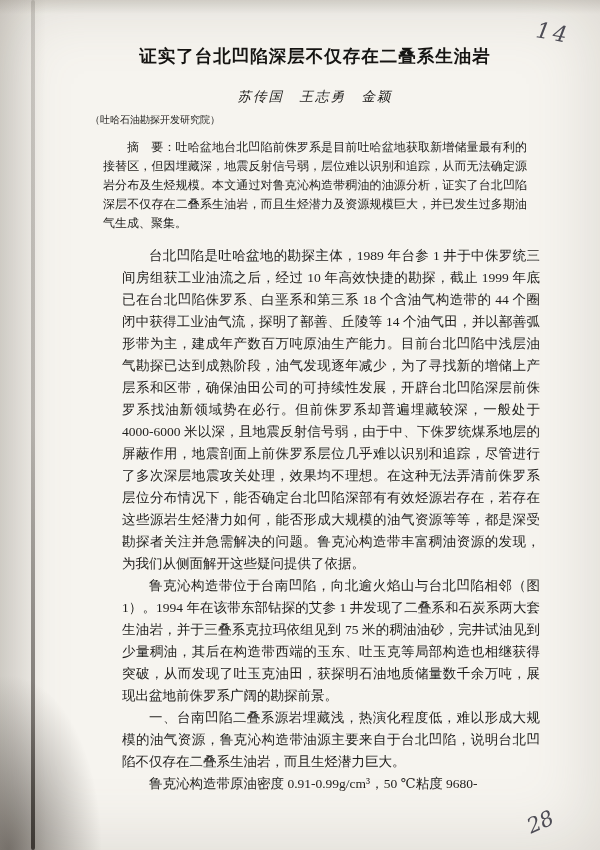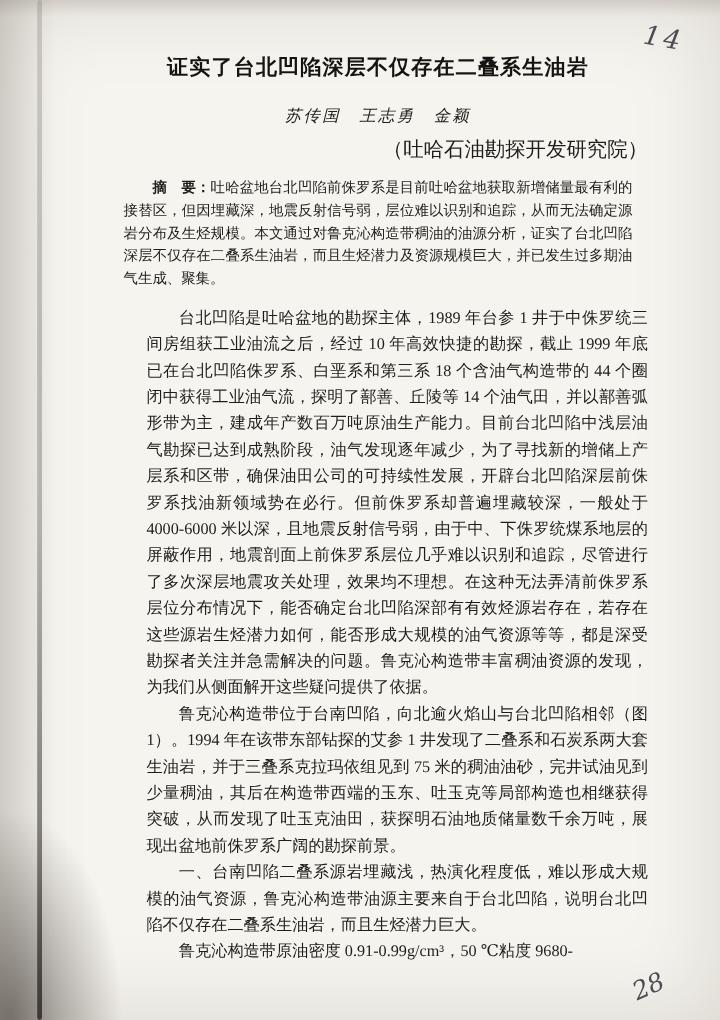--- a/index.html
+++ b/index.html
@@ -80,32 +80,32 @@
     color: #151412;
   }
   .authors {
     text-align: center;
     font-size: 13.5px;
     font-style: italic;
     letter-spacing: 2px;
     margin-bottom: 7px;
   }
   .affiliation {
-    text-align: right;
-    font-size: 17px;
+    text-align: left;
+    font-size: 10px;
     margin-bottom: 11px;
   }
   .abstract {
     margin: 0 13px 12px 13px;
     font-size: 12px;
     line-height: 19px;
     text-align: justify;
   }
   .abs-p { margin: 0; text-indent: 2em; }
-  .abs-label { font-weight: bold; }
+  .abs-label { font-weight: normal; }
   .kw { margin-top: 2px; }
 
   .bodytext {
     font-size: 13.5px;
     line-height: 22px;
     text-align: justify;
     margin-left: 32px;
   }
   .para { margin: 0; text-indent: 2em; }
   .subheading { font-weight: bold; }

